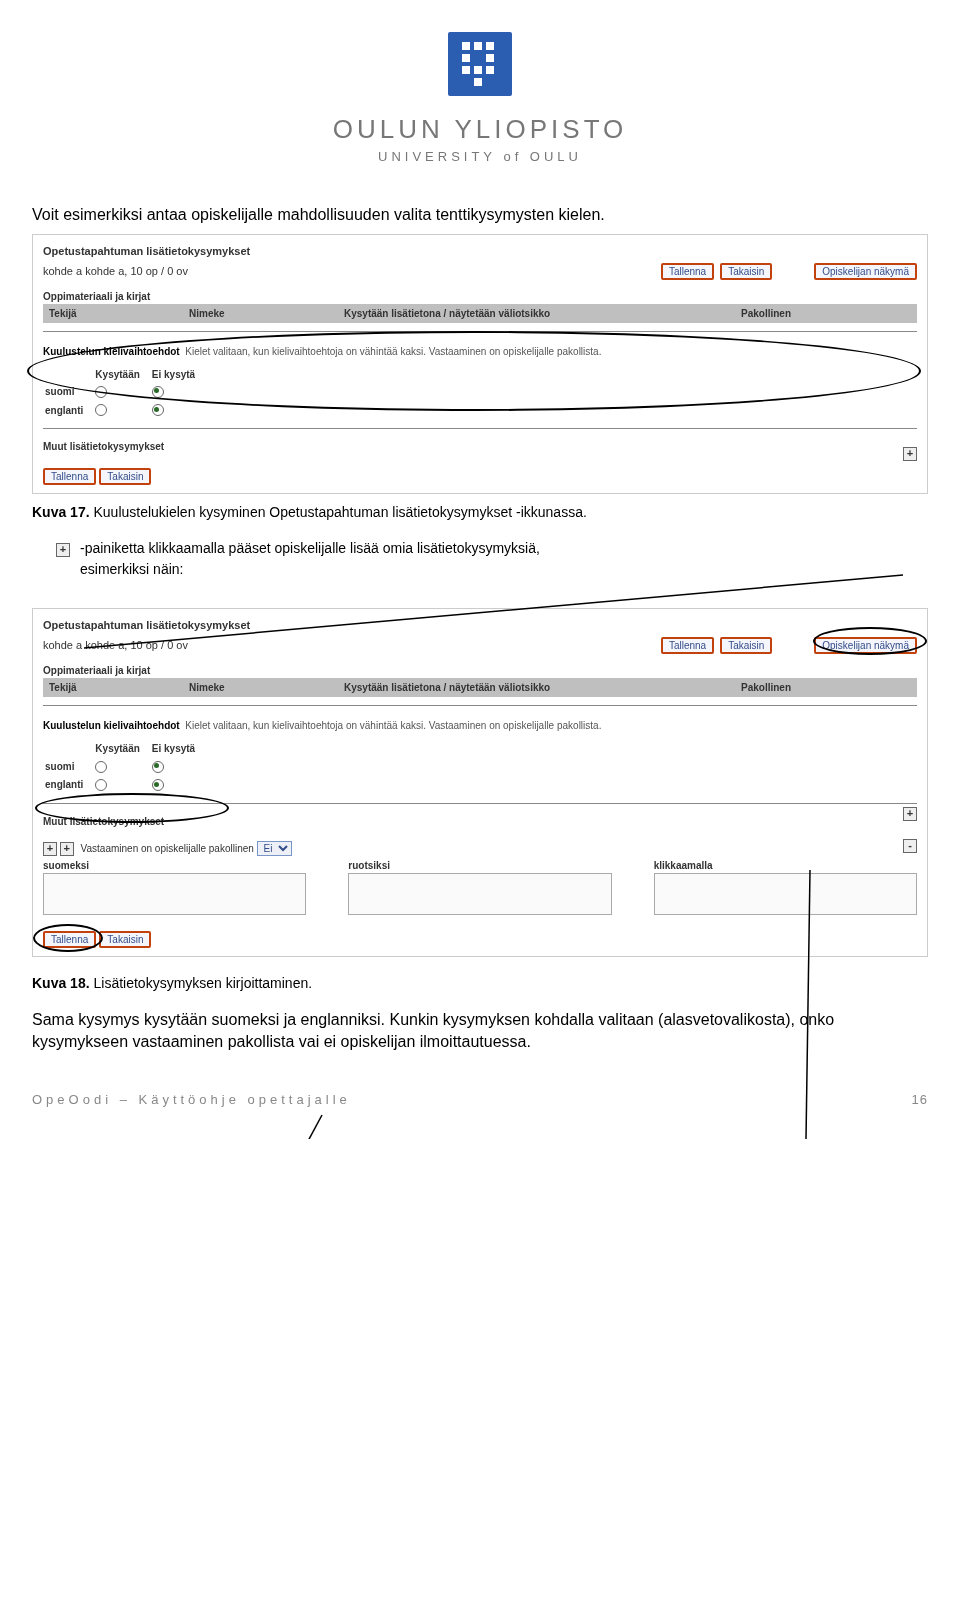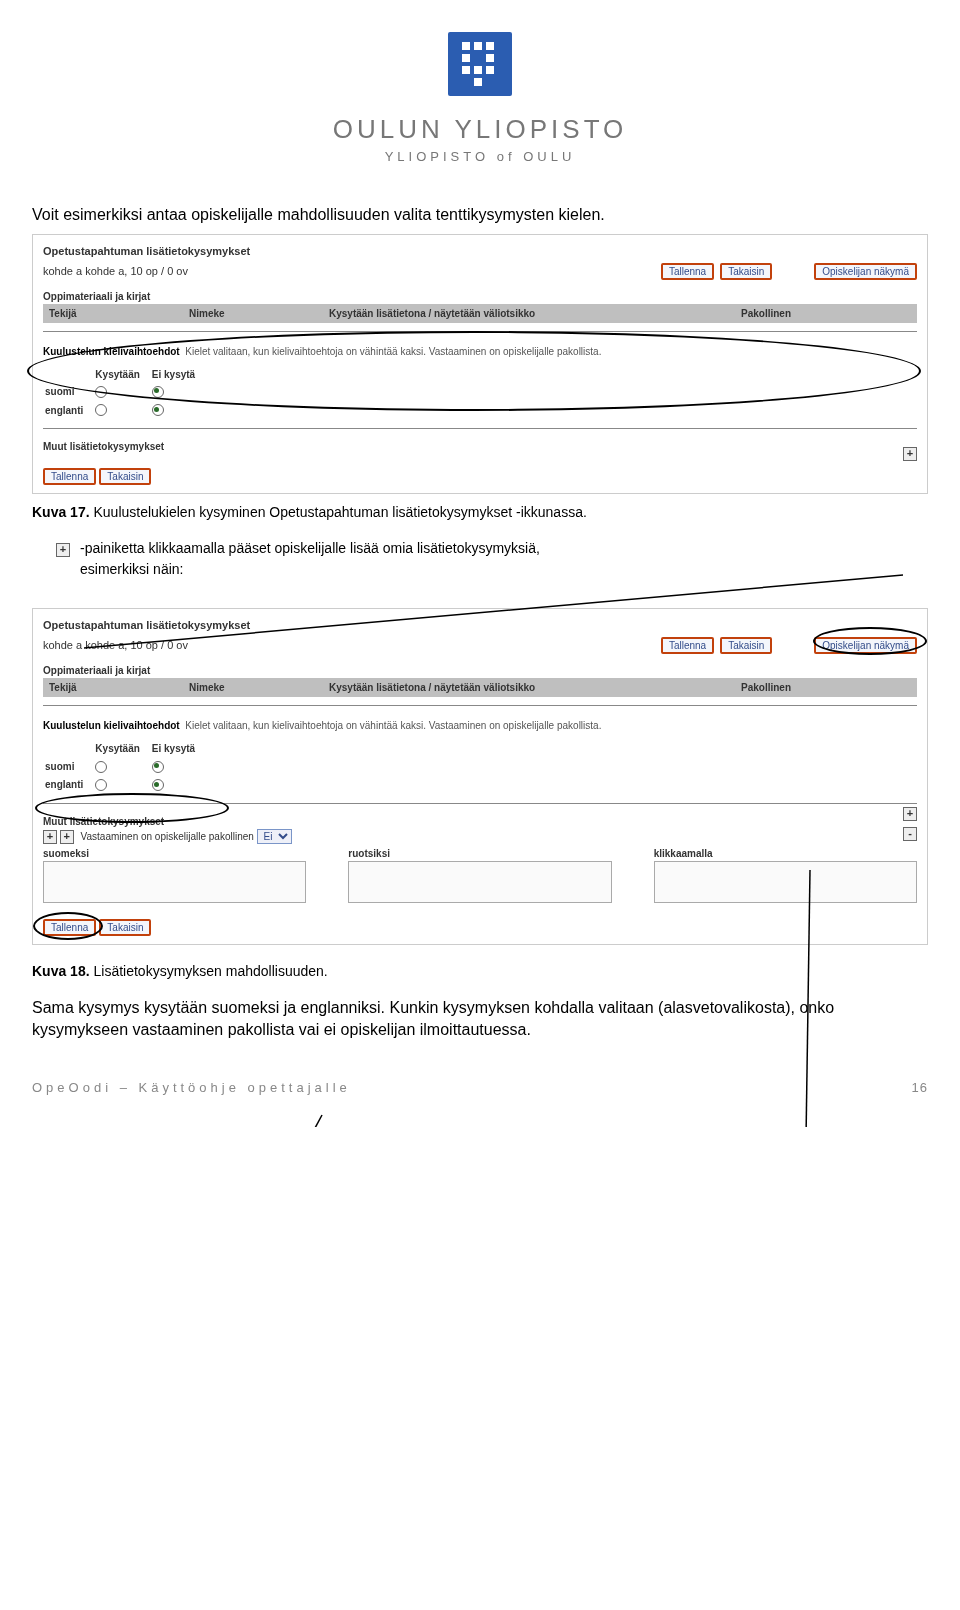--- a/index.html
+++ b/index.html
@@ -109,21 +109,21 @@
   }
   .greybar {
     background: #bfbfbf;
     padding: 4px 6px;
     font-size: 10px;
     font-weight: bold;
     display: flex;
     justify-content: space-between;
   }
   .col-tekija { width: 140px; }
-  .col-nimeke { width: 140px; }
+  .col-nimeke { width: 155px; }
   .col-kys { flex: 1; }
   .col-pak { width: 170px; text-align: left; }
   .hline {
     border-top: 1px solid #888;
     margin: 8px 0;
   }
   .kuulu {
     font-size: 10px;
     color: #555;
     padding: 6px 0 4px 0;
@@ -239,21 +239,21 @@
   .footer .pgnum { letter-spacing: 1px; }
 </style>
 </head>
 <body>
 
 <div class="page">
 
   <div class="logo-block">
     <div class="logo-mark"></div>
     <div class="logo-title">OULUN YLIOPISTO</div>
-    <div class="logo-sub">YLIOPISTO of OULU</div>
+    <div class="logo-sub">UNIVERSITY of OULU</div>
   </div>
 
   <div class="body-text">Voit esimerkiksi antaa opiskelijalle mahdollisuuden valita tenttikysymysten kielen.</div>
 
   <div class="shot" style="margin-top:8px;">
     <div class="heading">Opetustapahtuman lisätietokysymykset</div>
     <div class="sub"><span>kohde a kohde a, 10 op / 0 ov</span></div>
     <div class="btnrow">
       <span class="uibtn">Tallenna</span>
       <span class="uibtn">Takaisin</span>
@@ -366,21 +366,21 @@
     </tbody>
       </table>
 
     <div class="hline"></div>
     <div class="section-label" style="position:relative;">Muut lisätietokysymykset</div>
 
     <div class="pm-stack" style="top:198px;">
       <span class="plusbox">+</span>
     </div>
 
-    <div style="font-size:10px; margin-top:0;">
+    <div style="font-size:10px; margin-top:12px;">
       <span class="plusbox">+</span>
       <span class="plusbox">+</span>
       <span style="padding-left:4px;">Vastaaminen on opiskelijalle pakollinen</span>
       <select class="shot2-select">
         <option>Ei</option>
       </select>
       <span class="pm-stack" style="right:10px; margin-top:-2px;">
         <span class="plusbox">-</span>
       </span>
     </div>
@@ -404,21 +404,21 @@
       <span class="uibtn">Tallenna</span>
       <span class="uibtn">Takaisin</span>
     </div>
 
     <div class="ellipse" style="top:18px; right:0px; width:110px; height:24px;"></div>
     <div class="ellipse" style="top:184px; left:2px; width:190px; height:26px;"></div>
     <div class="ellipse" style="bottom:4px; left:0px; width:66px; height:24px;"></div>
   </div>
 
   <div class="caption" style="margin-top:18px;">
-    <strong>Kuva 18.</strong><span> Lisätietokysymyksen mahdollisuuden.</span>
+    <strong>Kuva 18.</strong><span> Lisätietokysymyksen kirjoittaminen.</span>
   </div>
 
   <div class="body-text" style="margin-top:18px;">Sama kysymys kysytään suomeksi ja englanniksi. Kunkin kysymyksen kohdalla valitaan (alasvetovalikosta), onko kysymykseen vastaaminen pakollista vai ei opiskelijan ilmoittautuessa.</div>
 
   <svg width="960" height="1610" style="position:absolute; top:0; left:0; pointer-events:none;">
 
     <line x1="84" y1="648" x2="903" y2="575" stroke="#000" stroke-width="1.5"></line>
 
     <line x1="212" y1="1320" x2="322" y2="1115" stroke="#000" stroke-width="1.5"></line>
 

